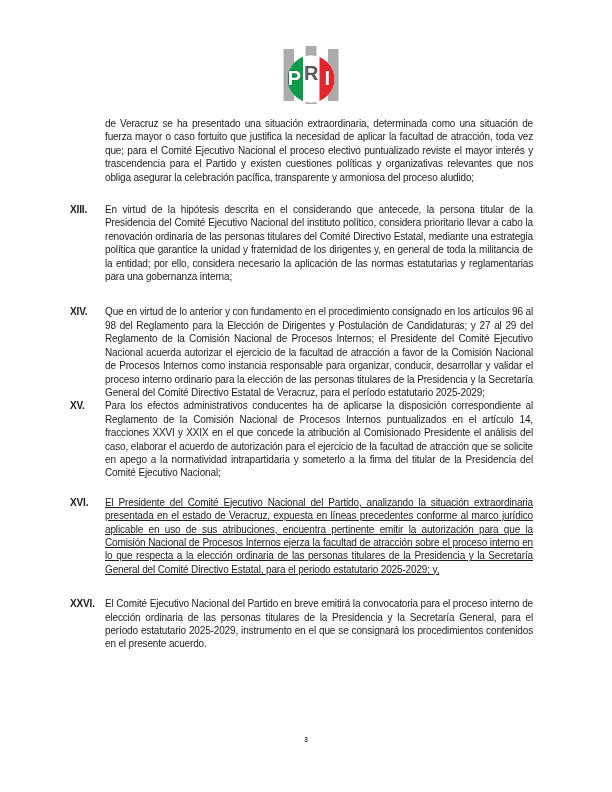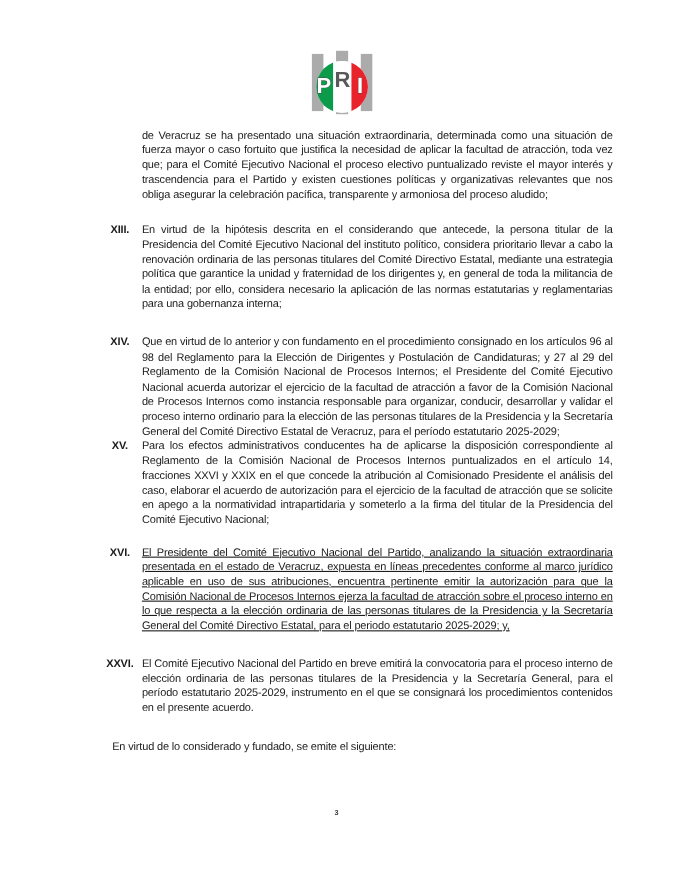--- a/index.html
+++ b/index.html
@@ -20,40 +20,40 @@
     left: 283px; top: 46px;
     width: 56px; height: 58px;
   }
   .logo-wrap svg { display: block; }
   .logo-letter {
     font-family: "Liberation Sans", sans-serif;
     font-weight: 700;
   }
   .content {
     position: absolute;
-    left: 102px; top: 117px;
+    left: 78px; top: 117px;
     width: 455px;
     font-size: 10px;
     line-height: 13.4px;
     letter-spacing: -0.15px;
     text-align: justify;
   }
   .intro {
     margin: 0 0 19px 27px;
   }
   .item {
     position: relative;
     padding-left: 27px;
     margin: 0;
   }
   .item .num {
     position: absolute;
     left: -8px; top: 0;
     width: 30px;
-    text-align: center;
+    text-align: left;
     font-weight: 700;
   }
   .mb-22 { margin-bottom: 22px; }
   .mb-21 { margin-bottom: 21px; text-decoration: underline; }
   .mb-18 { }
   .mb-16 { margin-bottom: 16px; }
   .closing {
     margin: 0;
     text-align: left;
   }
@@ -114,19 +114,18 @@
     <div class="item mb-21">
       <span class="num">XVI.</span>
       <span>El Presidente del Comité Ejecutivo Nacional del Partido, analizando la situación extraordinaria presentada en el estado de Veracruz, expuesta en líneas precedentes conforme al marco jurídico aplicable en uso de sus atribuciones, encuentra pertinente emitir la autorización para que la Comisión Nacional de Procesos Internos ejerza la facultad de atracción sobre el proceso interno en lo que respecta a la elección ordinaria de las personas titulares de la Presidencia y la Secretaría General del Comité Directivo Estatal, para el periodo estatutario 2025-2029; y,</span>
     </div>
 
     <div class="item mb-22">
       <span class="num">XXVI.</span>
       <span>El Comité Ejecutivo Nacional del Partido en breve emitirá la convocatoria para el proceso interno de elección ordinaria de las personas titulares de la Presidencia y la Secretaría General, para el período estatutario 2025-2029, instrumento en el que se consignará los procedimientos contenidos en el presente acuerdo.</span>
     </div>
 
-    <p class="closing">En virtud de lo considerado y fundado, se emite el siguiente:</p>
 
   </div>
 
   <div class="page-number">3</div>
 
 </div>
 
 </body></html>

